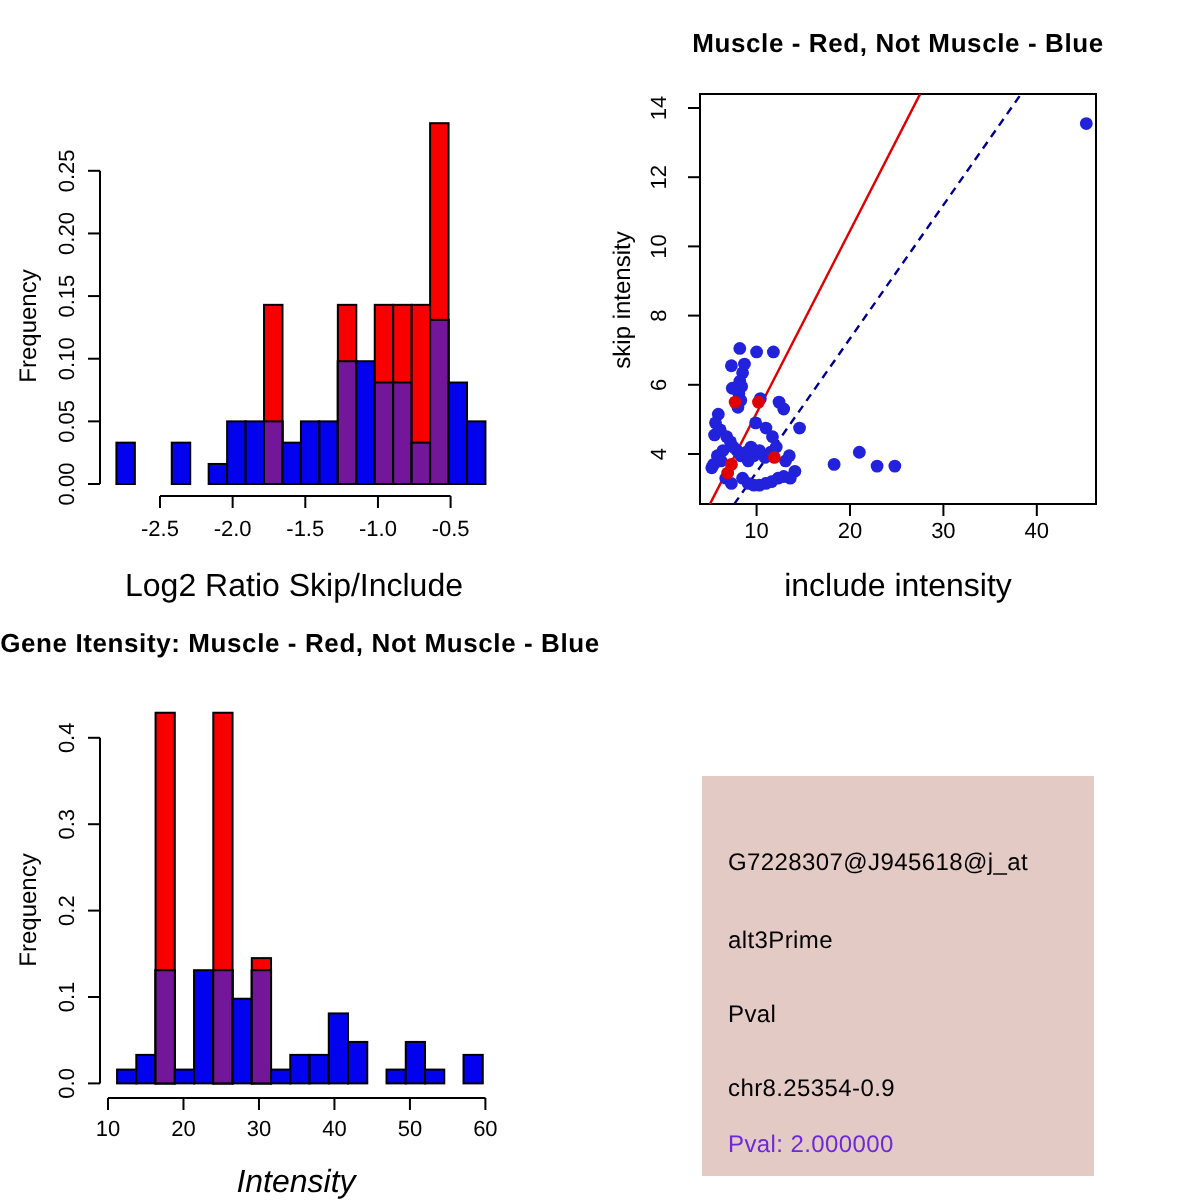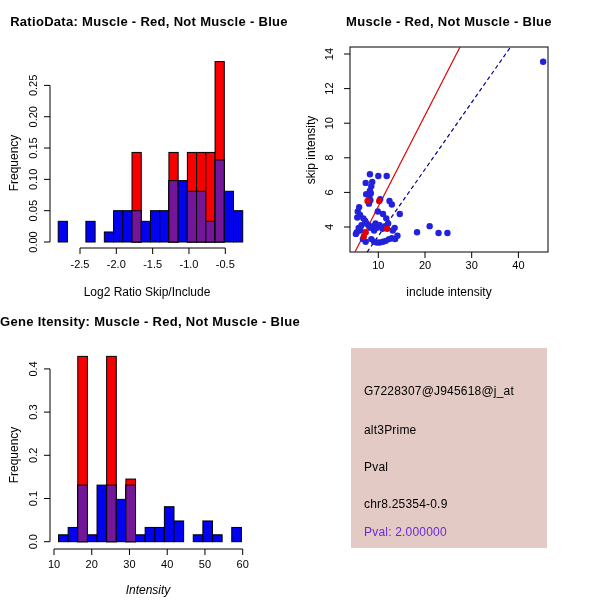--- a/index.html
+++ b/index.html
@@ -6,21 +6,21 @@
   #canvas{
     position:relative;width:600px;height:600px;background:#ffffff;overflow:hidden;
     font-family:"Liberation Sans", sans-serif;color:#000;
   }
   .ptitle{
     position:absolute;transform:translateX(-50%);
     font-size:13px;font-weight:bold;white-space:nowrap;letter-spacing:0.3px;
   }
   .axlabel{
     position:absolute;transform:translateX(-50%);
-    font-size:12px;white-space:nowrap;
+    font-size:16px;white-space:nowrap;
   }
   .axlabel-v{
     position:absolute;transform:translate(-50%,-50%) rotate(-90deg);
     font-size:12px;white-space:nowrap;
   }
   #plot-svg{position:absolute;left:0;top:0;}
   #info-box{
     position:absolute;left:351px;top:348px;width:196px;height:200px;
   }
   .info-line{
@@ -230,34 +230,33 @@
         <rect x="154.7658" y="527.4440000000001" width="9.623699999999985" height="14.255999999999972" fill="#0202EE" stroke="#000000" stroke-width="1"></rect>
         <rect x="164.3895" y="506.708" width="9.623699999999985" height="34.99200000000002" fill="#0202EE" stroke="#000000" stroke-width="1"></rect>
         <rect x="174.01319999999998" y="520.964" width="9.623699999999985" height="20.73599999999999" fill="#0202EE" stroke="#000000" stroke-width="1"></rect>
         <rect x="193.26059999999998" y="534.788" width="9.623700000000042" height="6.912000000000035" fill="#0202EE" stroke="#000000" stroke-width="1"></rect>
         <rect x="202.88430000000002" y="520.964" width="9.623699999999985" height="20.73599999999999" fill="#0202EE" stroke="#000000" stroke-width="1"></rect>
         <rect x="212.508" y="534.788" width="9.623699999999985" height="6.912000000000035" fill="#0202EE" stroke="#000000" stroke-width="1"></rect>
         <rect x="231.75539999999998" y="527.4440000000001" width="9.623699999999985" height="14.255999999999972" fill="#0202EE" stroke="#000000" stroke-width="1"></rect>
       </g>
     </svg>
 
-  <div class="ptitle" style="left:149px;top:14px;">RatioData: Muscle - Red, Not Muscle - Blue</div>
   <div class="ptitle" style="left:150px;top:314px;">Gene Itensity: Muscle - Red, Not Muscle - Blue</div>
   <div class="ptitle" style="left:449px;top:14px;">Muscle - Red, Not Muscle - Blue</div>
 
   <div class="axlabel" style="left:147px;top:285px;">Log2 Ratio Skip/Include</div>
   <div class="axlabel-v" style="left:14px;top:163px;">Frequency</div>
 
   <div class="axlabel" style="left:449px;top:285px;">include intensity</div>
   <div class="axlabel-v" style="left:311px;top:150px;">skip intensity</div>
 
   <div class="axlabel" style="left:148px;top:583px;font-style:italic;">Intensity</div>
   <div class="axlabel-v" style="left:14px;top:455px;">Frequency</div>
 
-  <div id="info-box" style="background: rgb(227, 202, 196);">
+  <div id="info-box" style="background: rgb(227, 202, 196); margin-top: 40px;">
     <div class="info-line" style="top:384px;top:36px;">G7228307@J945618@j_at</div>
     <div class="info-line" style="top:75px;text-align:right;">alt3Prime</div>
     <div class="info-line" style="top:112px;">Pval</div>
     <div class="info-line" style="top:149px;">chr8.25354-0.9</div>
     <div class="info-line" id="pval-line" style="top: 177px; color: #6d28d9;">Pval: 2.000000</div>
   </div>
 
 </div>
 
 </body></html>

